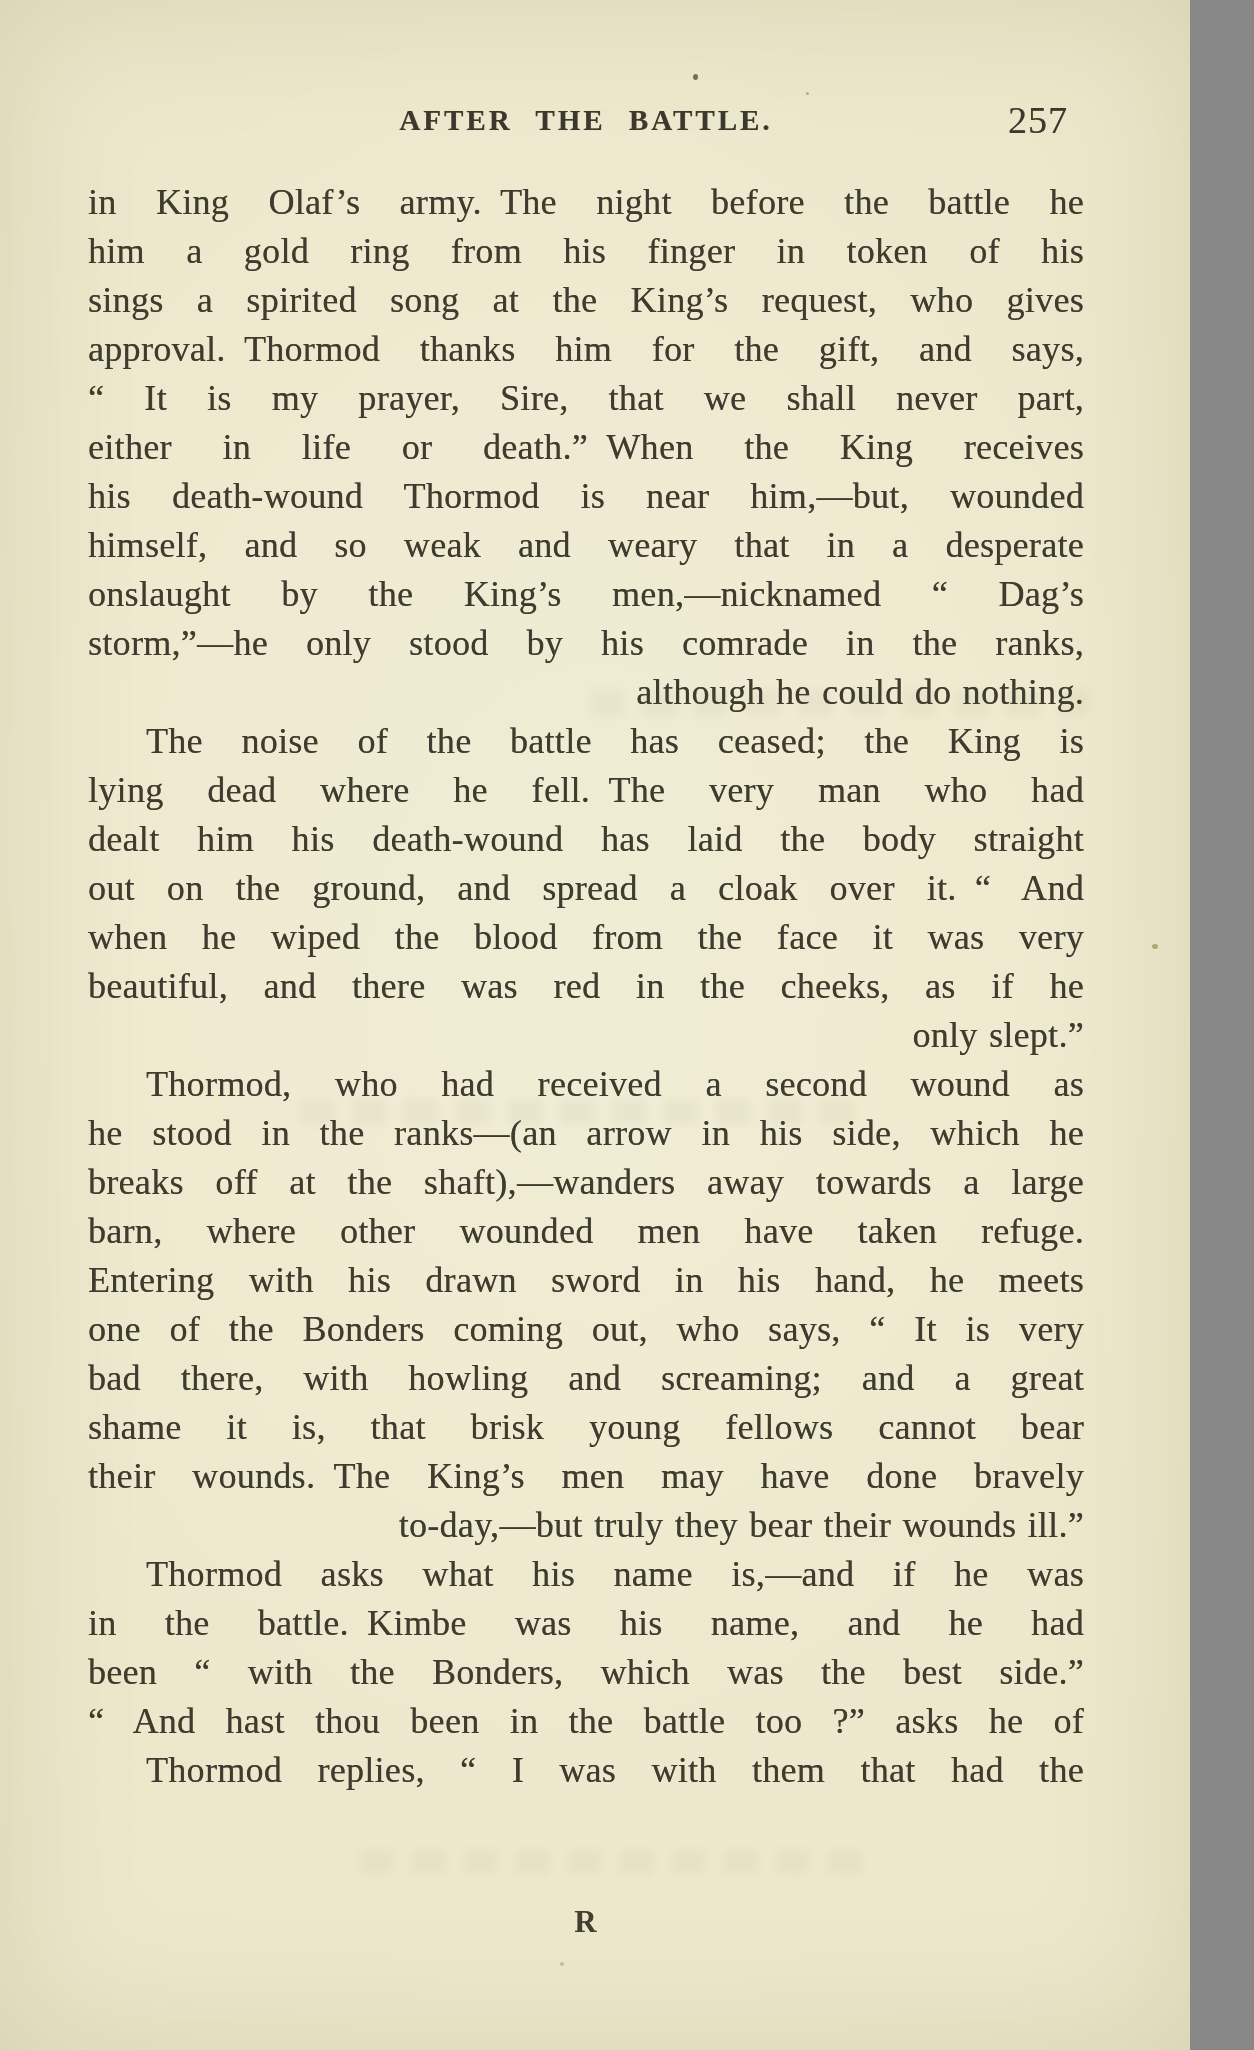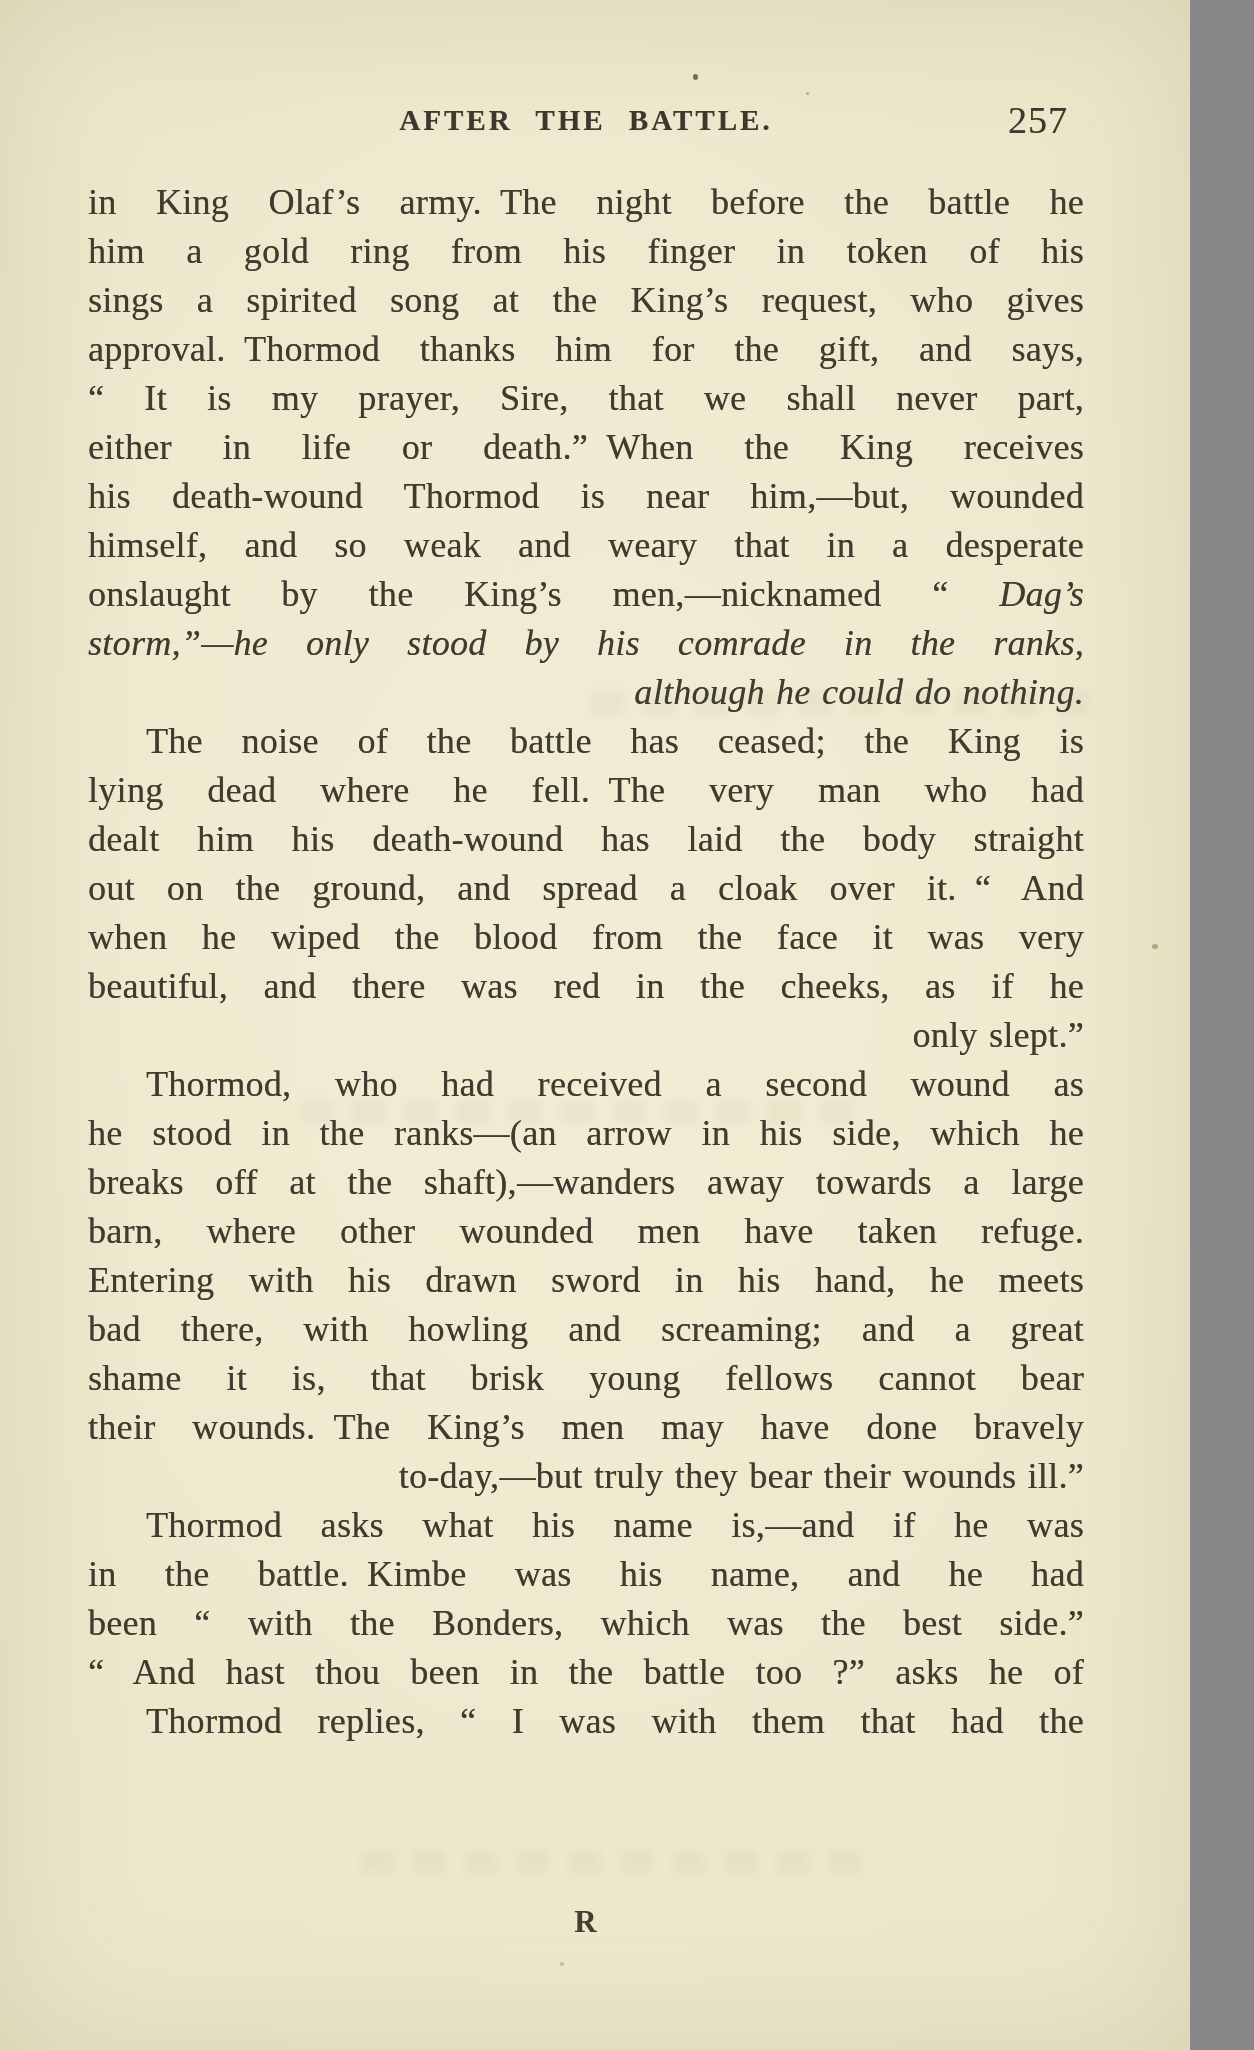--- a/index.html
+++ b/index.html
@@ -64,21 +64,20 @@
     text-shadow: 0.25px 0.25px 0.35px rgba(58,52,38,0.7);
   }
   .line.last {
     text-align: right;
     text-align-last: auto;
   }
   .line.indent {
     padding-left: 58px;
   }
   .seg.italic {
-    font-style: italic;
   }
   .sig {
     position: absolute;
     top: 1897px;
     left: 88px;
     width: 996px;
     height: 49px;
     line-height: 49px;
     text-align: center;
     font-size: 31px;
@@ -132,20 +131,21 @@
       <div class="line"><span class="seg">dealt him his death-wound has laid the body straight</span></div>
       <div class="line"><span class="seg">out on the ground, and spread a cloak over it. “ And</span></div>
       <div class="line"><span class="seg">when he wiped the blood from the face it was very</span></div>
       <div class="line"><span class="seg">beautiful, and there was red in the cheeks, as if he</span></div>
       <div class="line last"><span class="seg">only slept.”</span></div>
       <div class="line indent"><span class="seg">Thormod, who had received a second wound as</span></div>
       <div class="line"><span class="seg">he stood in the ranks—(an arrow in his side, which he</span></div>
       <div class="line"><span class="seg">breaks off at the shaft),—wanders away towards a large</span></div>
       <div class="line"><span class="seg">barn, where other wounded men have taken refuge.</span></div>
       <div class="line"><span class="seg">Entering with his drawn sword in his hand, he meets</span></div>
+      <div class="line"><span class="seg">one of the Bonders coming out, who says, “ It is very</span></div>
       <div class="line"><span class="seg">bad there, with howling and screaming; and a great</span></div>
       <div class="line"><span class="seg">shame it is, that brisk young fellows cannot bear</span></div>
       <div class="line"><span class="seg">their wounds. The King’s men may have done bravely</span></div>
       <div class="line last"><span class="seg">to-day,—but truly they bear their wounds ill.”</span></div>
       <div class="line indent"><span class="seg">Thormod asks what his name is,—and if he was</span></div>
       <div class="line"><span class="seg">in the battle. Kimbe was his name, and he had</span></div>
       <div class="line"><span class="seg">been “ with the Bonders, which was the best side.”</span></div>
       <div class="line"><span class="seg">“ And hast thou been in the battle too ?” asks he of</span></div>
       <div class="line indent"><span class="seg">Thormod replies, “ I was with them that had the</span></div>
     </main>

